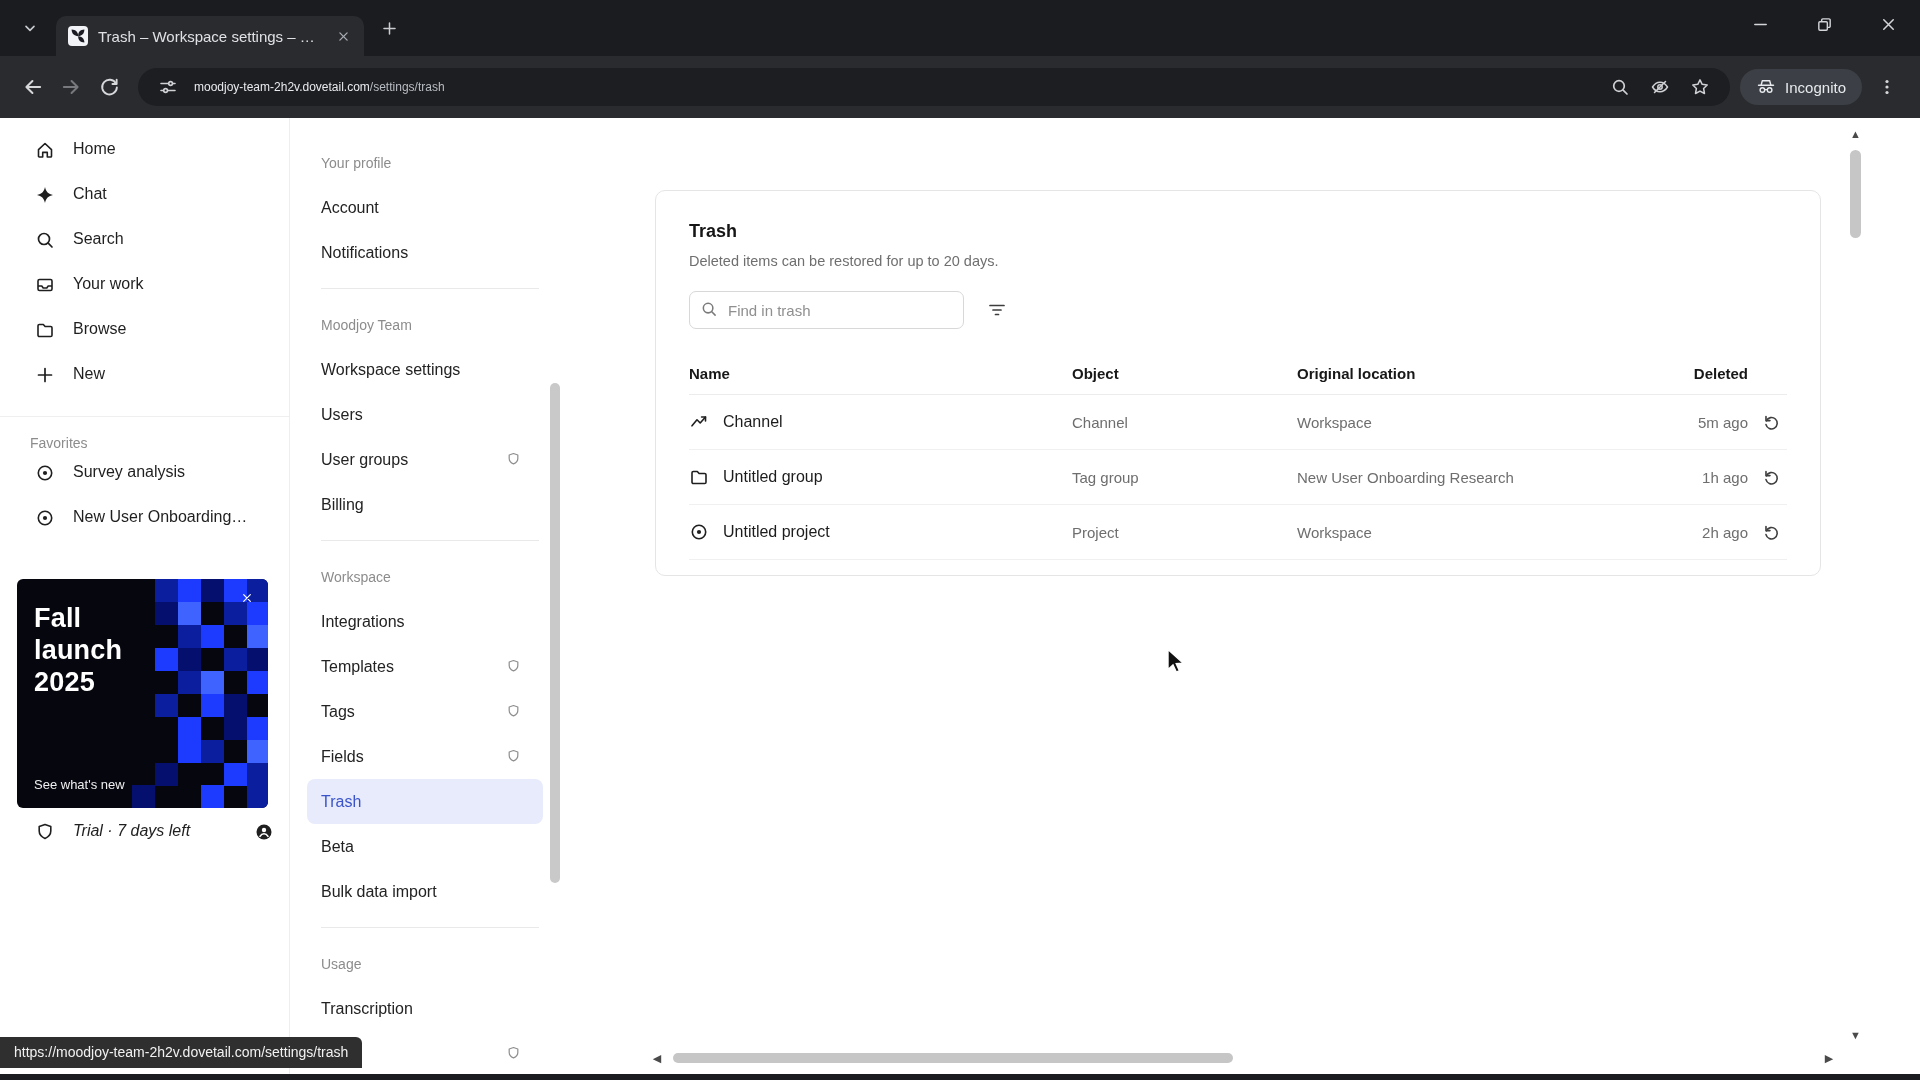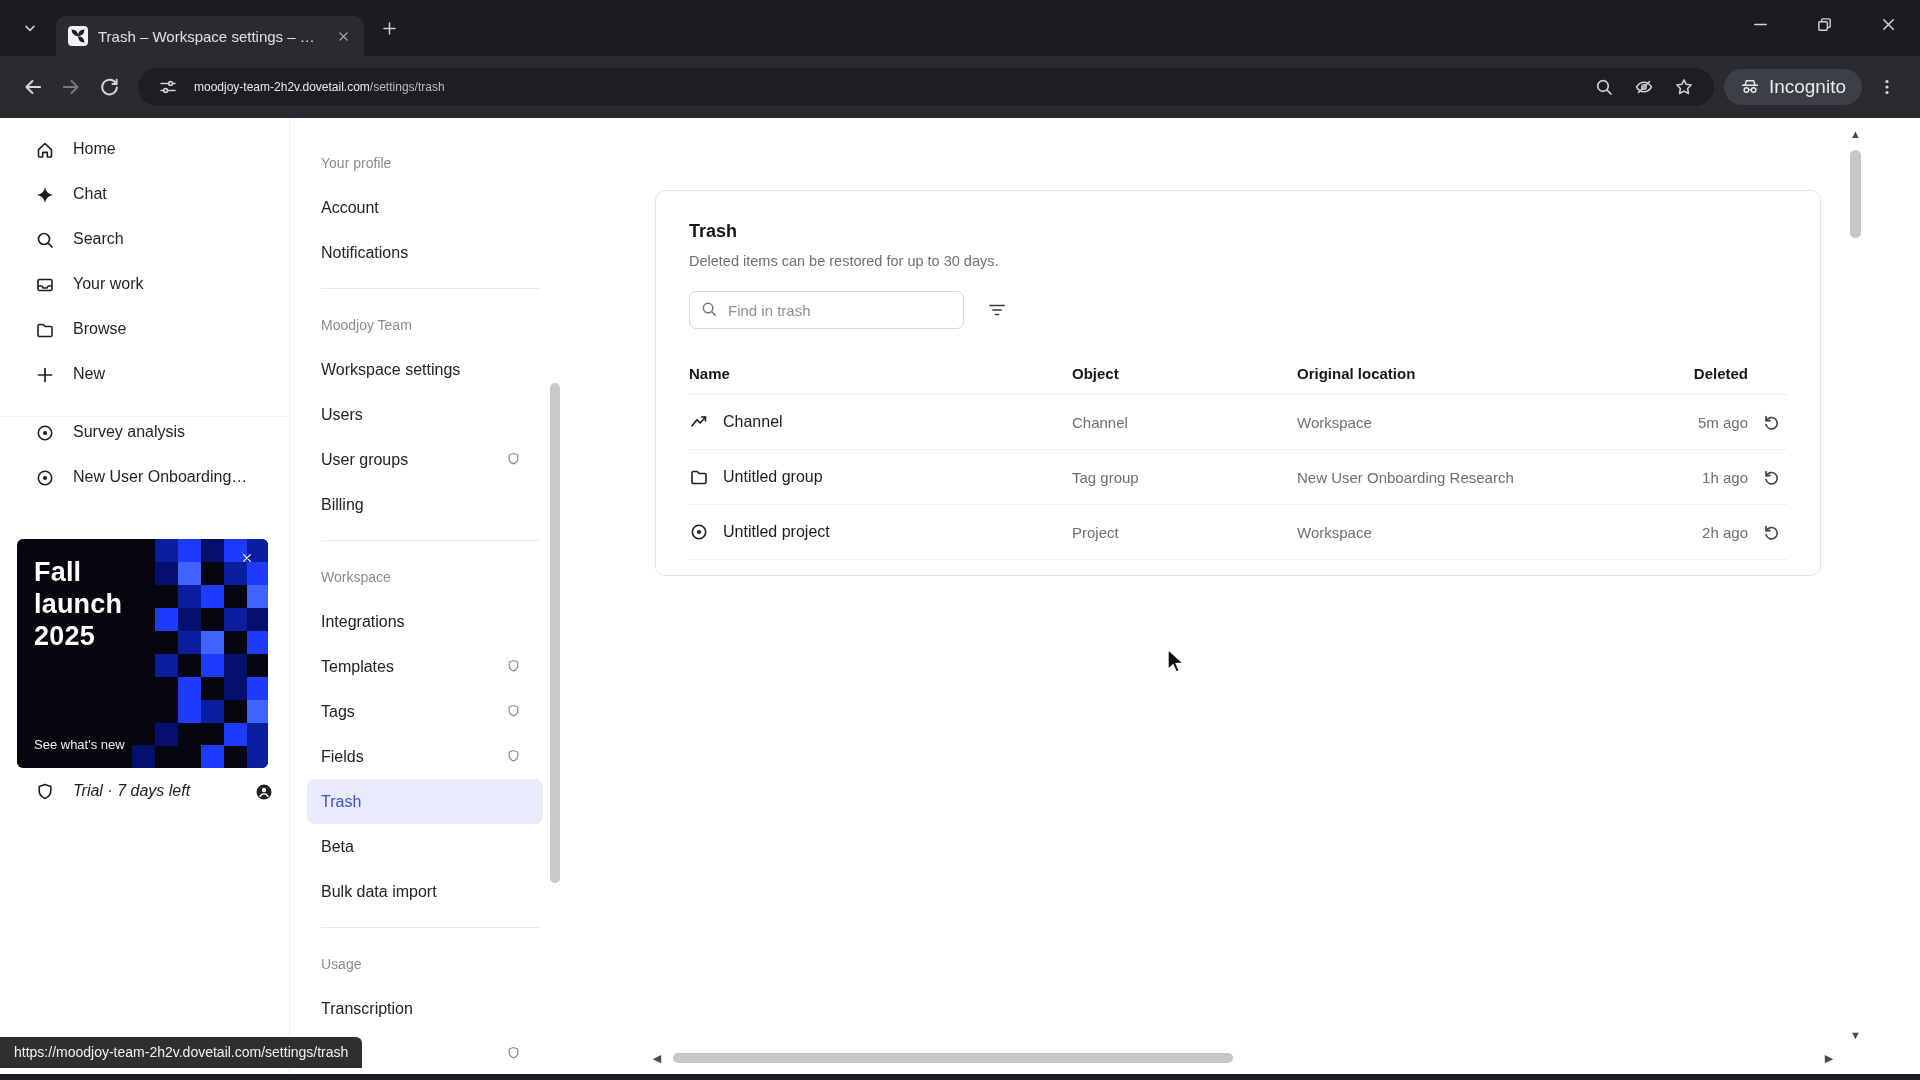--- a/index.html
+++ b/index.html
@@ -18,36 +18,36 @@
   .win-controls { display:flex; align-self:flex-start; height:48px; }
   .win-btn { width:64px; height:48px; display:flex; align-items:center; justify-content:center; }
 
   .toolbar { height:62px; background:#2a2b2f; display:flex; align-items:center; padding:0 14px; flex:none; }
   .tb-btn { width:38px; height:38px; border-radius:50%; display:flex; align-items:center; justify-content:center; flex:none; }
   .omnibox { flex:1; height:38px; border-radius:19px; background:#1d1e21; display:flex; align-items:center; padding:0 16px; margin:0 10px; gap:12px; min-width:0; }
   .url { flex:1; font-size:12px; white-space:nowrap; overflow:hidden; }
   .url .domain { color:#e9eaee; }
   .url .path { color:#b9bdc4; }
   .omni-ic { display:flex; align-items:center; justify-content:center; width:28px; height:28px; flex:none; }
-  .incog-chip { height:36px; border-radius:18px; background:#3c4046; display:flex; align-items:center; gap:9px; padding:0 16px; color:#e8eaed; font-size:19px; flex:none; margin-right:6px; }
+  .incog-chip { height:36px; border-radius:18px; background:#3c4046; display:flex; align-items:center; gap:9px; padding:0 16px; color:#e8eaed; font-size:15px; flex:none; margin-right:6px; }
 
   
   .content { flex:1; display:flex; position:relative; min-height:0; background:#fff; }
 
   
   .app-sidebar { width:290px; flex:none; border-right:1px solid #eeeeee; padding-top:22px; display:flex; flex-direction:column; position:relative; background:#fff; }
   .side-item { height:45px; margin:0 17px; padding:0 12px 0 17px; display:flex; align-items:flex-start; gap:17px; font-size:16px; font-weight:500; color:#1f1f1f; border-radius:8px; flex:none; }
   .side-item .ic { width:22px; display:flex; justify-content:center; flex:none; }
   .side-item.selected { background:#e7ebfc; color:#3a53c9; }
   .side-divider { height:1px; background:#efefef; margin:6px 0; flex:none; }
   .side-heading { height:40px; display:flex; align-items:center; padding-left:30px; font-size:14px; color:#8c8c8c; flex:none; }
   .fav-label { max-width:178px; white-space:nowrap; overflow:hidden; text-overflow:ellipsis; }
 
   .promo-card { margin:26px 17px 0; width:251px; height:229px; background:#06060e; border-radius:6px; position:relative; overflow:hidden; flex:none; }
-  .promo-title { position:absolute; top:18px; left:17px; width:130px; color:#fff; font-size:27px; font-weight:700; line-height:1.18; letter-spacing:.2px; }
+  .promo-title { position:absolute; top:24px; left:17px; width:130px; color:#fff; font-size:27px; font-weight:700; line-height:1.18; letter-spacing:.2px; }
   .promo-link { position:absolute; left:17px; bottom:16px; color:#f0f0f0; font-size:13px; }
   .promo-close { position:absolute; top:8px; right:10px; width:22px; height:22px; display:flex; align-items:center; justify-content:center; color:#fff; }
   .side-footer { margin-top:14px; display:flex; flex-direction:row; flex:none;font-style:italic; }
 
   
   .settings-nav { width:273px; flex:none; padding-top:22px; position:relative; background:#fff; }
   .nav-heading { height:45px; display:flex; align-items:center; padding-left:31px; font-size:14px; color:#8c8c8c; }
   .nav-item { height:45px; margin:0 20px 0 17px; padding:0 22px 0 14px; border-radius:8px; display:flex; align-items:center; font-size:16px; font-weight:500; color:#232323; }
   .nav-item.selected { background:#e7ebfc; color:#3a53c9; }
   .nav-badge { margin-left:auto; display:flex; }
@@ -261,20 +261,21 @@
       <div class="side-item">
         <span class="ic">
             <svg width="20" height="20" viewBox="0 0 20 20" fill="none" stroke="#1f1f1f" stroke-width="1.7" stroke-linecap="round">
               <path d="M10 3.5v13M3.5 10h13"></path>
             </svg>
           </span>
         <span>New</span>
       </div>
 
       <div class="side-divider"></div>
+      <div class="side-heading">Favorites</div>
 
       <div class="side-item">
         <span class="ic">
             <svg width="20" height="20" viewBox="0 0 20 20" fill="none" stroke="#1f1f1f" stroke-width="1.6">
               <circle cx="10" cy="10" r="6.7"></circle>
               <circle cx="10" cy="10" r="2.1" fill="#1f1f1f" stroke="none"></circle>
             </svg>
           </span>
         <span class="fav-label">Survey analysis</span>
       </div>
@@ -448,21 +449,21 @@
             </svg>
           </span>
       </div>
 
       <div class="nav-scroll-thumb"></div>
     </div>
 
     <div class="main">
       <div class="card">
         <div class="card-title">Trash</div>
-        <div class="card-desc">Deleted items can be restored for up to 30 days.</div>
+        <div class="card-desc">Deleted items can be restored for up to 20 days.</div>
 
         <div class="search-row">
           <div class="search-box">
             <span class="search-ic ic">
               <svg width="18" height="18" viewBox="0 0 20 20" fill="none" stroke="#7a7a7a" stroke-width="1.7" stroke-linecap="round">
                   <circle cx="9" cy="9" r="5.3"></circle>
                   <path d="M13.1 13.1 16.8 16.8"></path>
                 </svg>
             </span>
             <input type="text" placeholder="Find in trash" style="">

